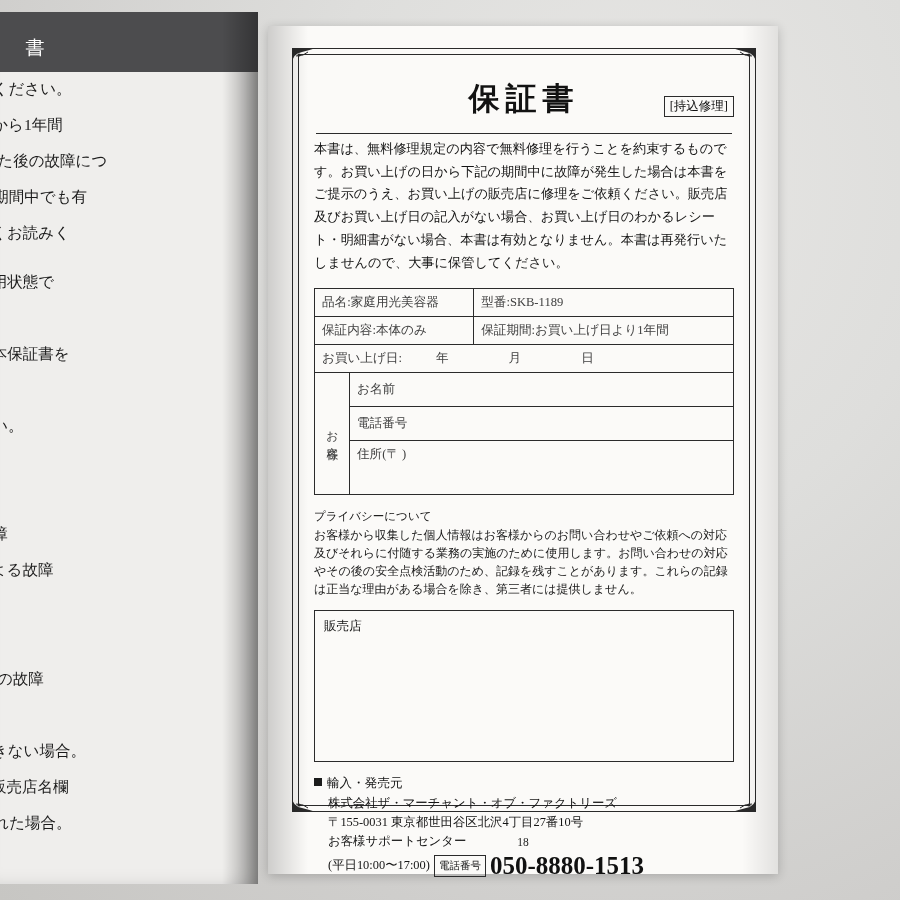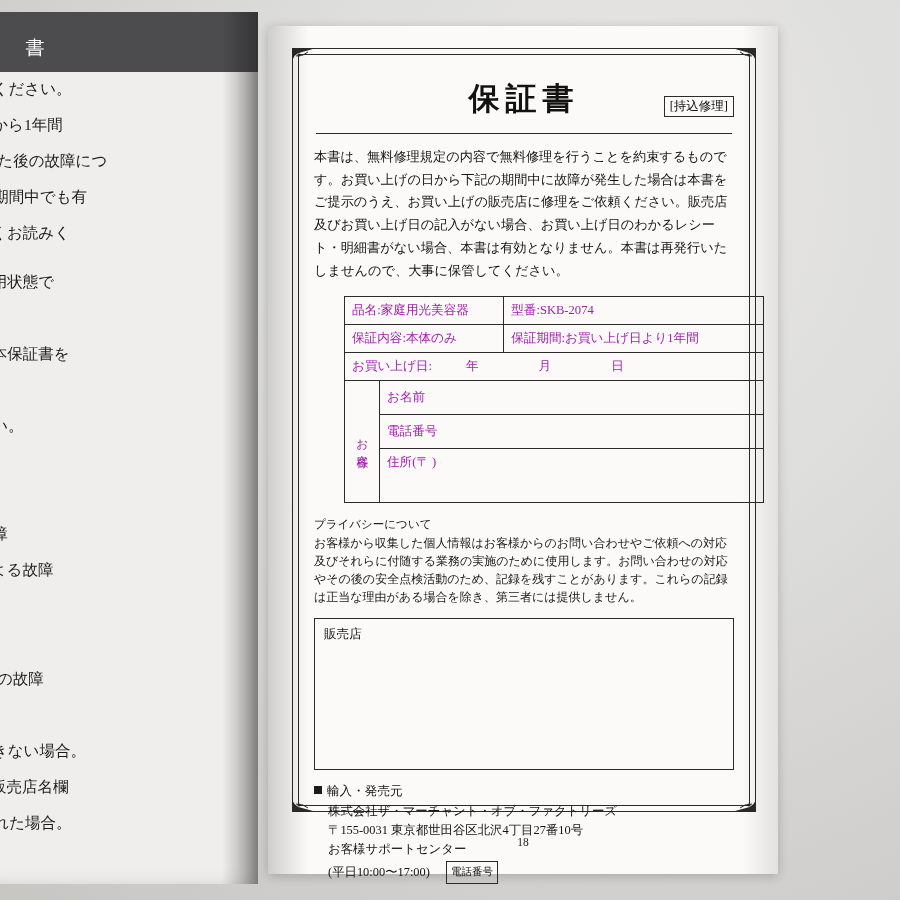--- a/index.html
+++ b/index.html
@@ -77,27 +77,27 @@
     position:relative;
   }
   .title-rule{
     height:1px;background:#2b2b2b;margin:13px 2px 0 2px;
   }
   .mochikomi{
     position:absolute;right:0;top:26px;
     border:1px solid #2b2b2b;padding:1px 5px;font-size:12.5px;color:#121212;text-align:right;
   }
   .lead{
-    margin-top:12px;font-size:13.2px;line-height:1.72;color:#141414;
+    margin-top:4px;font-size:13.2px;line-height:1.72;color:#141414;
   }
   .lead p{margin:0;}
   
   table.warranty{
     width:100%;border-collapse:collapse;margin-top:14px;
-    font-size:12.6px;color:#a21caf;margin-left:30px;
+    font-size:12.6px;color:#404040;
   }
   table.warranty td{
     border:1px solid #2b2b2b;padding:5px 7px;vertical-align:middle;
   }
   td.okyaku{
     width:20px;text-align:center;line-height:1.15;padding:4px 3px;font-size:11.8px;
   }
   td.okyaku span{writing-mode:vertical-rl;letter-spacing:2px;display:inline-block}
   .cell-row{height:28px}
   .cell-row-tall{height:34px}
@@ -111,21 +111,21 @@
     margin-top:12px;border:1px solid #2b2b2b;height:150px;position:relative;
   }
   .dealer-box .dlabel{position:absolute;left:9px;top:7px;font-size:12.6px;color:#141414;}
   
   .footer-block{
     margin-top:12px;font-size:12.4px;line-height:1.55;color:#141414;
   }
   .fb-head{font-size:12.6px;}
   .fb-head .sq{display:inline-block;width:8px;height:8px;background:#1b1b1b;margin-right:5px;vertical-align:1px}
   .fb-indent{padding-left:14px;}
-  .tel-row{display:flex;align-items:center;gap:16px;padding-left:14px;margin-top:2px;}
+  .tel-row{display:flex;align-items:center;gap:4px;padding-left:14px;margin-top:2px;}
   .tel-badge{border:1px solid #2b2b2b;font-size:10.5px;padding:2px 4px;white-space:nowrap;}
   .tel-num{font-size:25px;letter-spacing:0px;font-weight:700;color:#111;line-height:1;}
   .page-num{
     position:absolute;left:0;right:0;bottom:26px;text-align:center;font-size:11.5px;color:#222;
   }
   
   .gutter-shade{
     position:absolute;left:268px;top:26px;width:40px;height:848px;
     background:linear-gradient(to right, rgba(0,0,0,.18), rgba(0,0,0,0));
     pointer-events:none;
@@ -217,21 +217,21 @@
         <p>本書は、無料修理規定の内容で無料修理を行うことを約束するものです。お買い上げの日から下記の期間中に故障が発生した場合は本書をご提示のうえ、お買い上げの販売店に修理をご依頼ください。販売店及びお買い上げ日の記入がない場合、お買い上げ日のわかるレシート・明細書がない場合、本書は有効となりません。本書は再発行いたしませんので、大事に保管してください。</p>
       </div>
 
       <table class="warranty">
         <tbody>
             <tr class="cell-row">
           <td colspan="2">
             <span>品名:</span><span>家庭用光美容器</span>
           </td>
           <td colspan="2">
-            <span>型番:</span><span>SKB-2074</span>
+            <span>型番:</span><span>SKB-1189</span>
           </td>
         </tr>
         <tr class="cell-row">
           <td colspan="2">
             <span>保証内容:</span><span>本体のみ</span>
           </td>
           <td colspan="2">
             <span>保証期間:</span><span>お買い上げ日より1年間</span>
           </td>
         </tr>
@@ -271,20 +271,21 @@
       </div>
 
       <div class="footer-block">
         <div class="fb-head"><span class="sq"></span><span>輸入・発売元</span></div>
         <div class="fb-indent">株式会社ザ・マーチャント・オブ・ファクトリーズ</div>
         <div class="fb-indent">〒155-0031 東京都世田谷区北沢4丁目27番10号</div>
         <div class="fb-indent">お客様サポートセンター</div>
         <div class="tel-row">
           <span>(平日10:00〜17:00)</span>
           <span class="tel-badge">電話番号</span>
+          <span class="tel-num">050-8880-1513</span>
         </div>
       </div>
     </div>
 
     <div class="page-num">18</div>
   </div>
 </div>
 
 <div class="gutter-shade"></div>
 <div class="edge-shade"></div>

